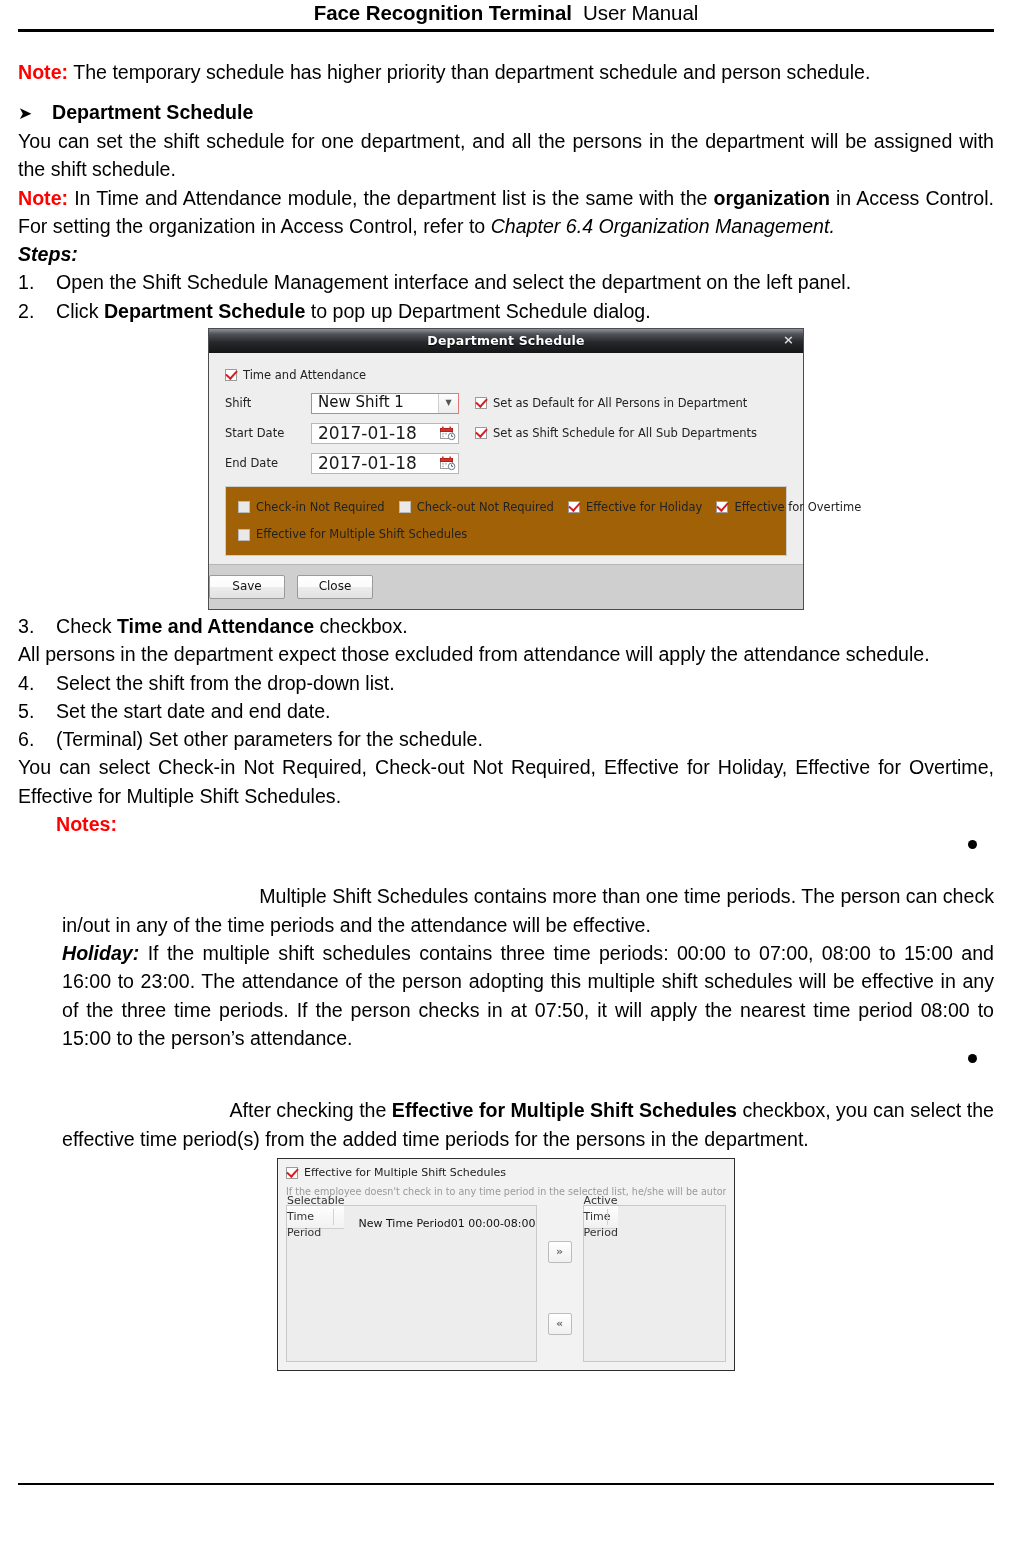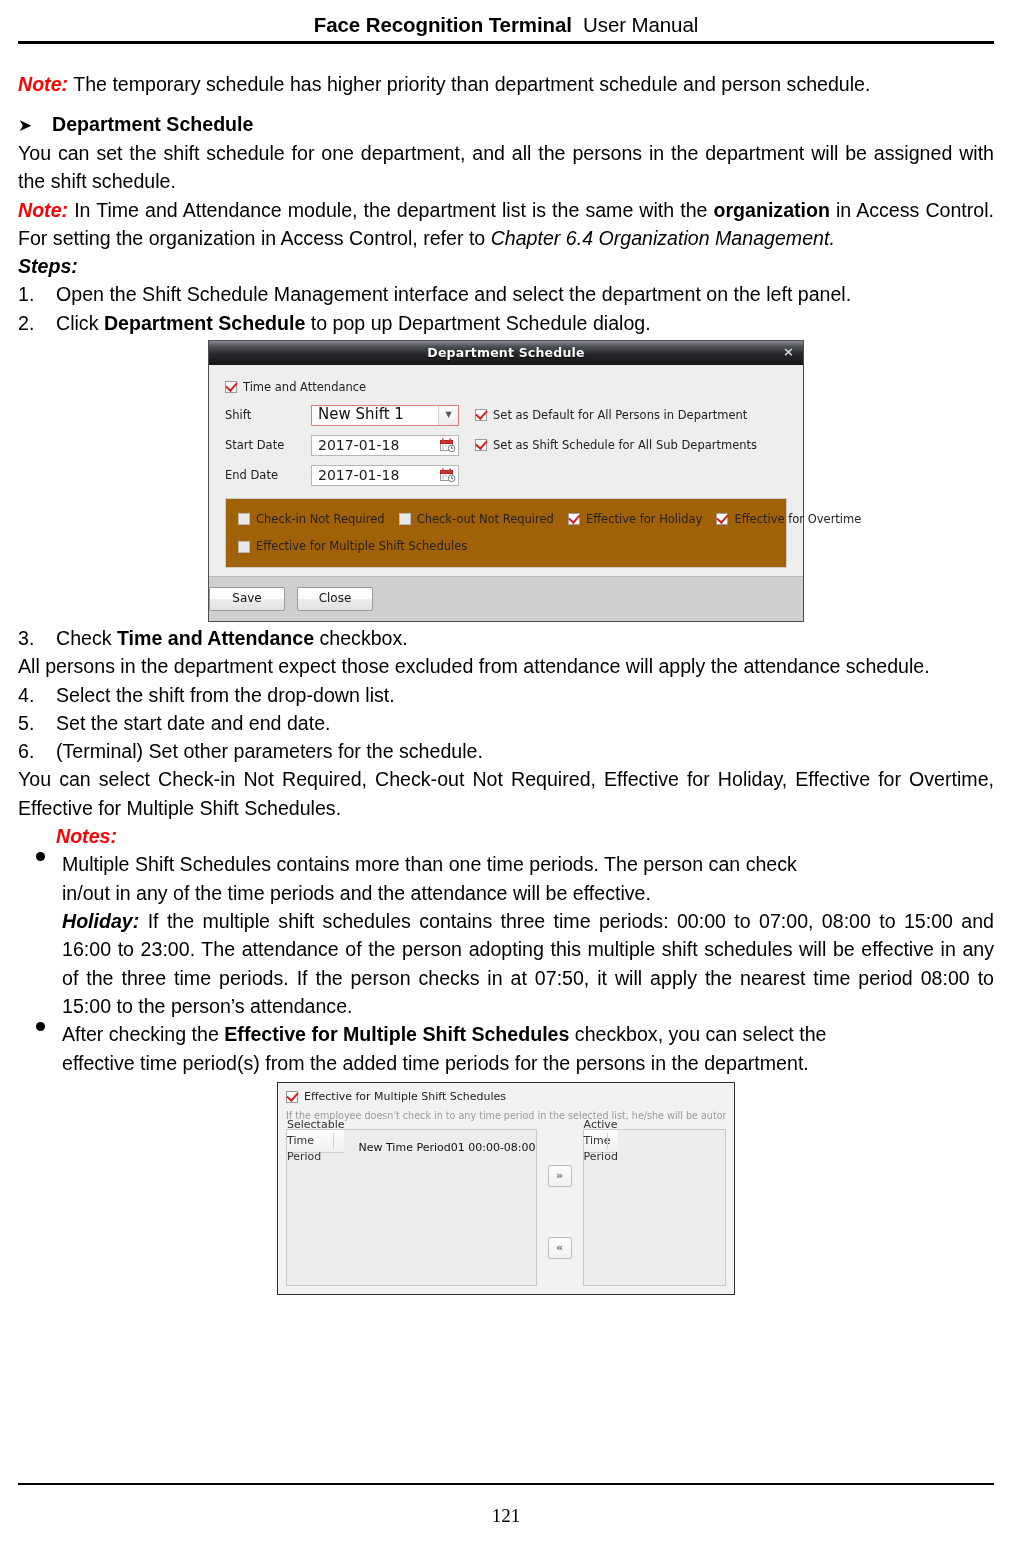--- a/index.html
+++ b/index.html
@@ -13,21 +13,21 @@
     font-family: "Liberation Sans", sans-serif;
     color: #000000;
     position: relative;
     overflow: hidden;
   }
   .page {
     position: relative;
     width: 1012px;
     height: 1541px;
     box-sizing: border-box;
-    padding: 12px 18px;
+    padding: 0 18px;
   }
 
   
   .doc-header {
     text-align: center;
     padding-top: 1px;
     font-size: 20.5px;
     letter-spacing: -0.1px;
     white-space: nowrap;
   }
@@ -50,21 +50,20 @@
     padding-top: 26px;
     font-size: 19.6px;
     line-height: 1.445;
   }
   p.t {
     margin: 0;
   }
   .note-label {
     color: #ff0000;
     font-weight: bold;
-    font-style: italic;
   }
   .b { font-weight: bold; }
   .i { font-style: italic; }
   .bi { font-weight: bold; font-style: italic; }
 
   .justify { text-align: justify; text-align-last: left; }
 
   
   .arrow-head {
     margin: 12px 0 0 0;
@@ -93,22 +92,23 @@
   .step .stxt {
     flex: 1 1 auto;
   }
   .sub {
     margin-left: 38px;
   }
 
   
   .rb {
     display: flex;
-    align-items: flex-start;
+    align-items: flex-end;
     margin-top: 0;
+    flex-direction: column;
   }
   .rb .dot {
     flex: 0 0 44px;
     width: 44px;
     text-align: left;
     padding-left: 18px;
     box-sizing: border-box;
     font-size: 17px;
     line-height: 1;
   }
@@ -236,21 +236,21 @@
     width: 148px;
     height: 21px;
     border: 1px solid #b7b7b7;
     background: #ffffff;
     display: flex;
     align-items: center;
     box-sizing: border-box;
   }
   .datefield .dval {
     padding-left: 6px;
-    font-size: 14px;
+    font-size: 17px;
     flex: 1 1 auto;
   }
   .cal-ico {
     width: 16px; height: 15px;
     flex: 0 0 16px;
     margin-right: 2px;
     position: relative;
   }
   .spacer24 { width: 16px; flex: 0 0 16px; }
 
@@ -630,15 +630,14 @@
             <div class="lst-body"></div>
           </div>
 
         </div>
       </div>
     </div>
 
   </div>
 
   <div class="foot-rule"></div>
-  <div class="page-num">121</div>
 
 </div>
 
 </body></html>

